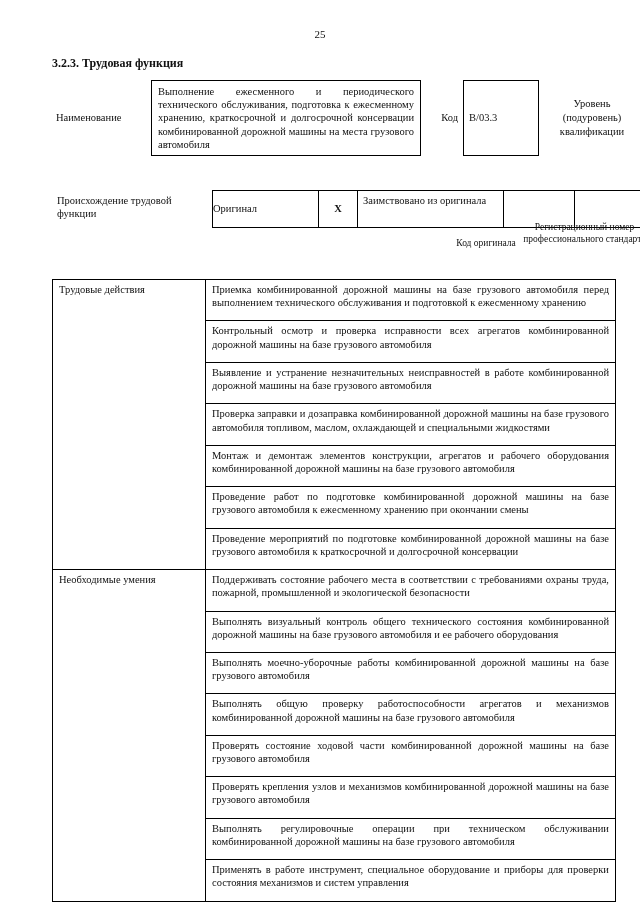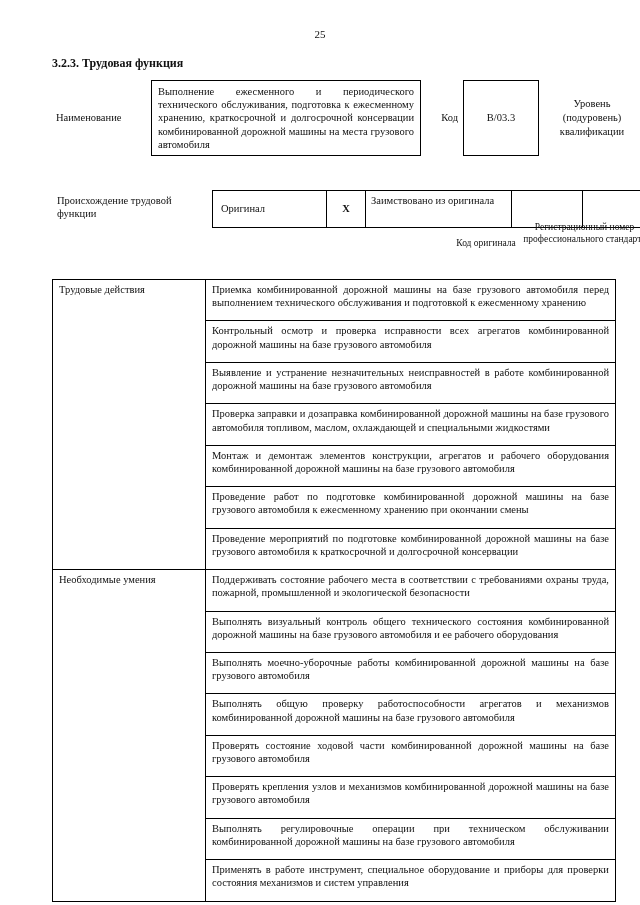--- a/index.html
+++ b/index.html
@@ -69,21 +69,20 @@
   }
   .tbl-name td.code-label {
     border: none;
     width: 32px;
     text-align: right;
     vertical-align: middle;
     font-size: 10.5px;
   }
   .tbl-name td.code-value {
     width: 64px;
-    text-align: center;
     vertical-align: middle;
     font-size: 10.5px;
   }
   .tbl-name td.level-label {
     border: none;
     width: 96px;
     text-align: center;
     vertical-align: middle;
     font-size: 10.5px;
     line-height: 1.35;
@@ -101,21 +100,21 @@
     font-size: 10.5px;
     vertical-align: top;
     padding-top: 3px;
     line-height: 1.3;
   }
   .tbl-origin td.orig {
     width: 100px;
     vertical-align: middle;
     font-size: 10.5px;
     height: 30px;
-    padding-left: 8px;
+    padding-left: 0;
   }
   .tbl-origin td.origx {
     width: 28px;
     text-align: center;
     vertical-align: middle;
     font-size: 10.5px;
     font-weight: bold;
   }
   .tbl-origin td.borrow {
     width: 135px;

